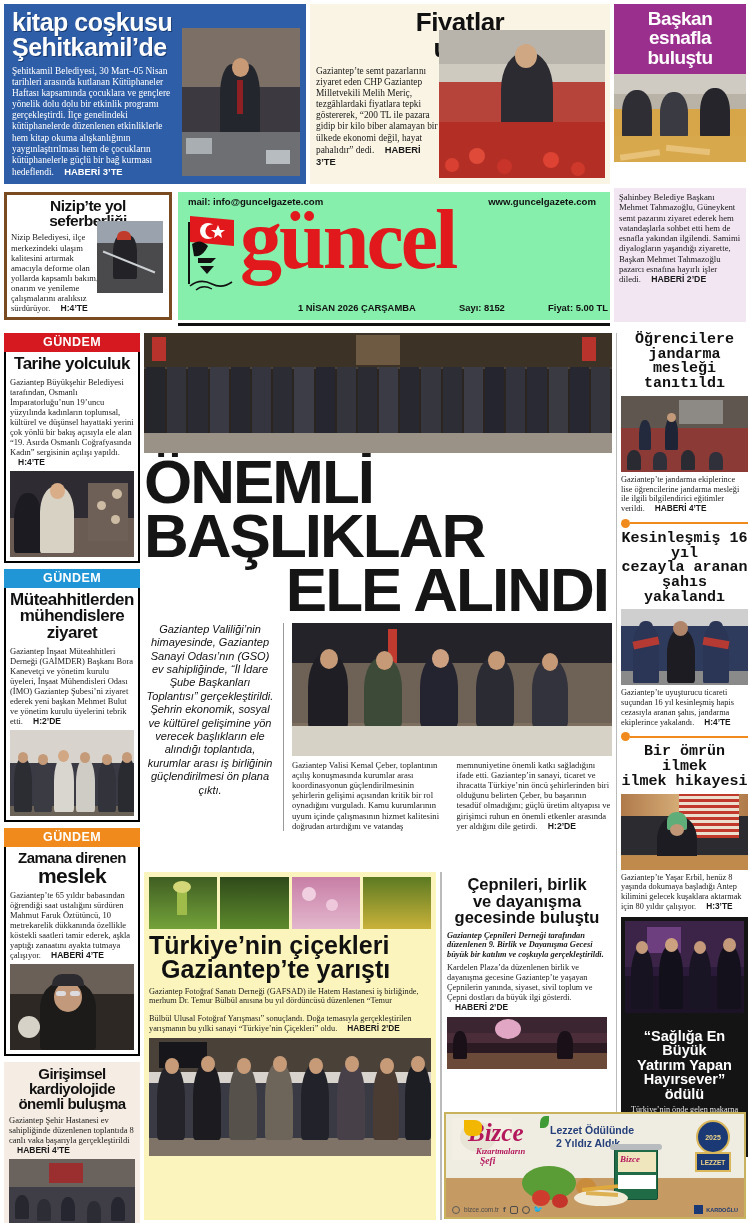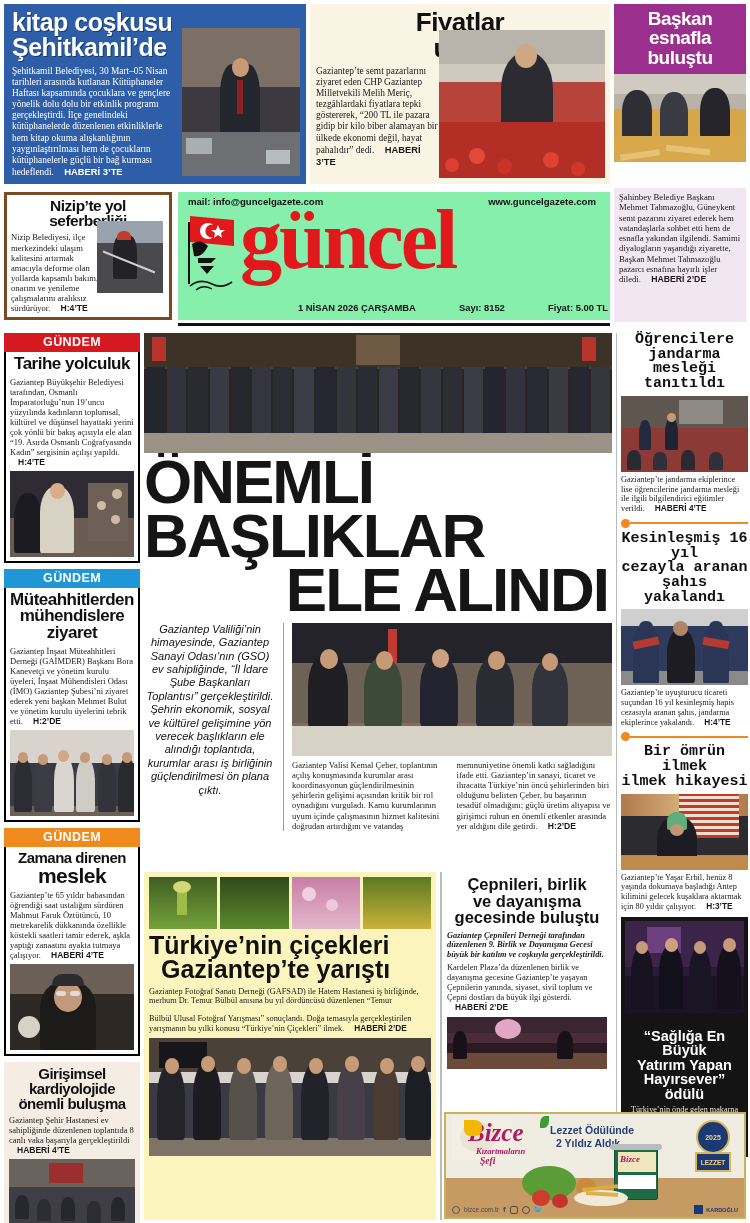--- a/index.html
+++ b/index.html
@@ -446,21 +446,21 @@
         </div>
         <div class="photo ph-flower4"></div>
       </div>
       <div class="title">
         <span>Türkiye’nin çiçekleri</span>
         <span class="l2">Gaziantep’te yarıştı</span>
       </div>
       <div class="cols body-text">
         <div>Gaziantep Fotoğraf Sanatı Derneği (GAFSAD) ile Hatem Hastanesi iş birliğinde, merhum Dr. Temur Bülbül anısına bu yıl dördüncüsü düzenlenen “Temur</div>
         <div>
-          <span>Bülbül Ulusal Fotoğraf Yarışması” sonuçlandı. Doğa temasıyla gerçekleştirilen yarışmanın bu yılki konusu “Türkiye’nin Çiçekleri” ilmek.</span>
+          <span>Bülbül Ulusal Fotoğraf Yarışması” sonuçlandı. Doğa temasıyla gerçekleştirilen yarışmanın bu yılki sanayi “Türkiye’nin Çiçekleri” oldu.</span>
           <span class="ref">HABERİ 2’DE</span>
         </div>
       </div>
       <div class="pic photo ph-group">
         <div style="position:absolute;left:0;top:0;width:100%;height:34px;background:#4a4138;"></div>
         <div style="position:absolute;left:10px;top:4px;width:48px;height:26px;background:#17171b;"></div>
         <div style="position:absolute;left:0;bottom:0;width:100%;height:18px;background:#7e7366;"></div>
         <div class="figblob" style="left:8px;top:26px;width:28px;height:76px;background:#232329;"></div>
         <div class="figlight" style="left:16px;top:20px;width:14px;height:16px;background:#c79b78;"></div>
         <div class="figblob" style="left:44px;top:24px;width:28px;height:78px;background:#1b1b20;"></div>

